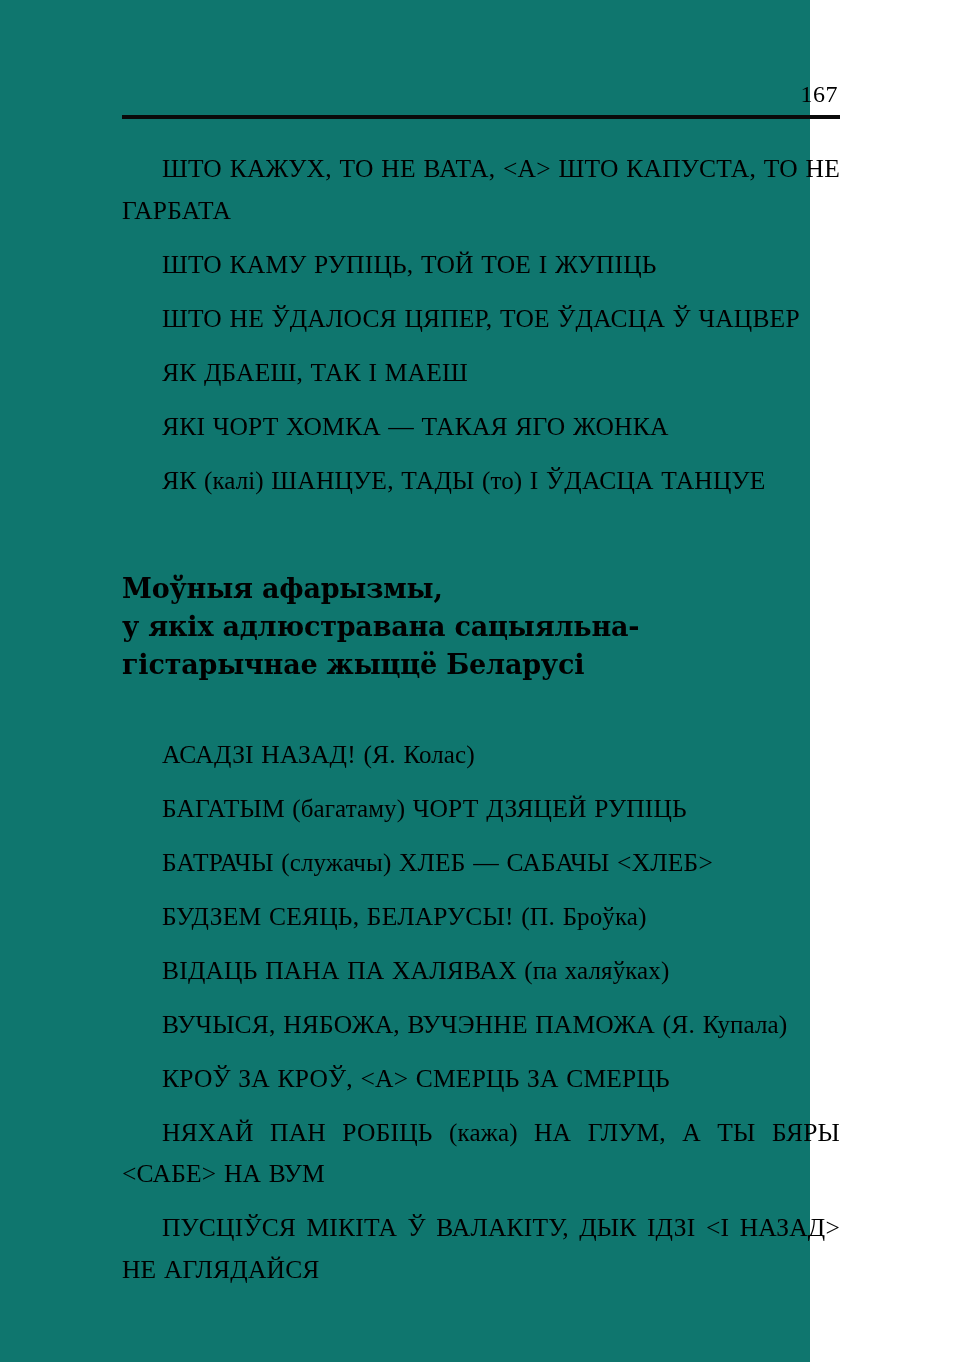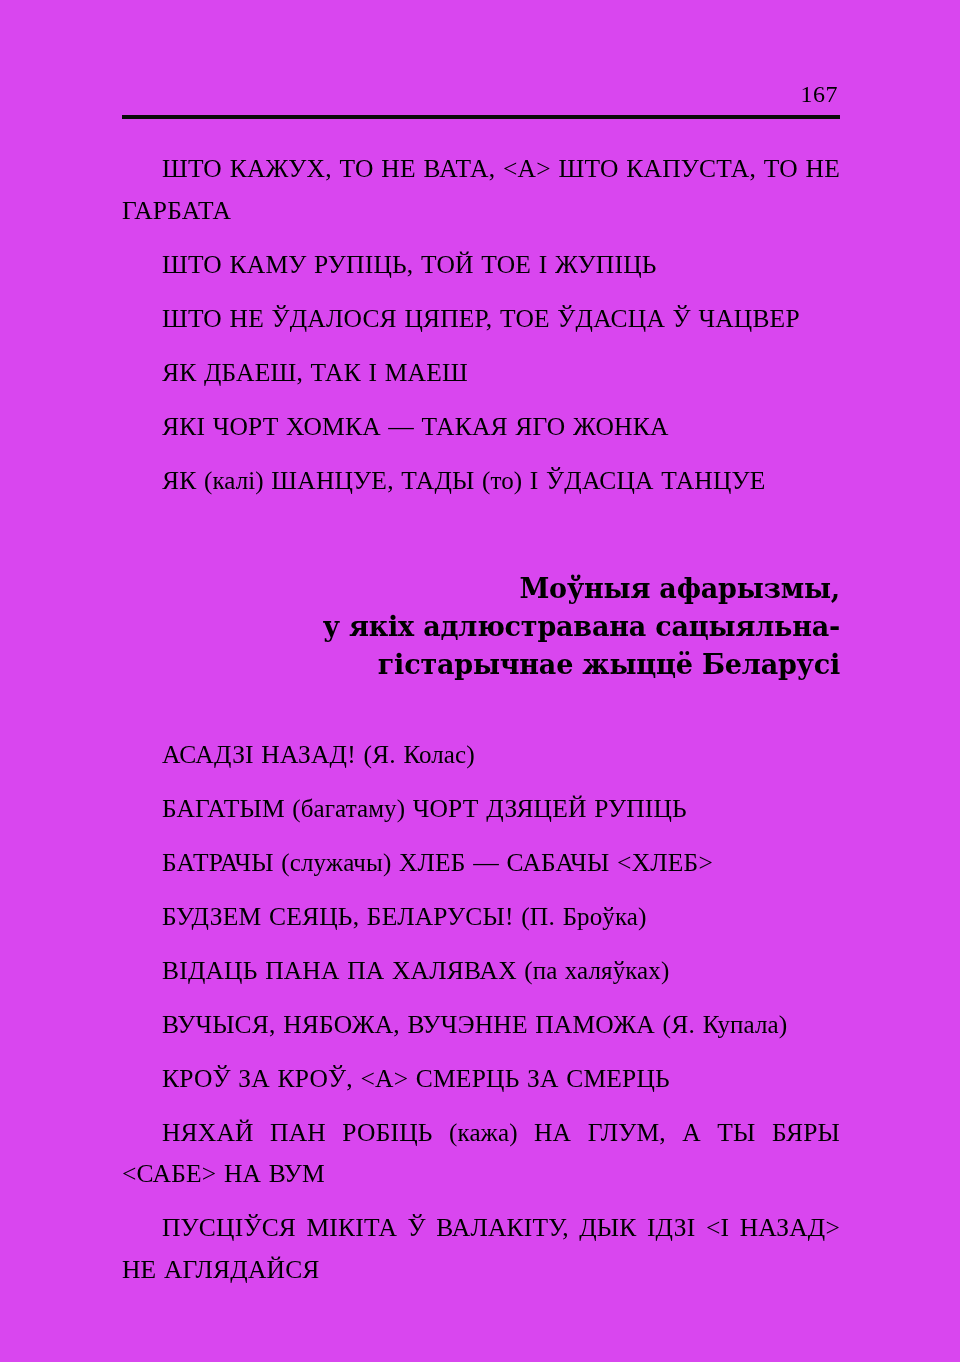--- a/index.html
+++ b/index.html
@@ -13,23 +13,23 @@
     position: relative;
     font-family: "Liberation Serif", "DejaVu Serif", serif;
     color: #000000;
     overflow: hidden;
   }
 
   .page {
     position: absolute;
     left: 0;
     top: 0;
-    width: 960px;
+    width: 810px;
     height: 1362px;
-    background: #d946ef;
+    background: #0f766e;
   }
 
   
   .header-zone {
     position: absolute;
     left: 122px;
     top: 82px;
     width: 718px;
   }
   .folio {
@@ -85,21 +85,20 @@
     font-weight: bold;
     font-size: 27px;
     line-height: 38px;
     margin: 0;
     padding: 0;
     letter-spacing: -0.2px;
   }
   .section-heading .hline {
     display: block;
     white-space: pre;
-    text-align: right;
   }
 
   .gap-before-heading { height: 56px; }
   .gap-after-heading  { height: 50px; }
 
   .list { margin: 0; padding: 0; }
 </style>
 </head>
 <body>
 

